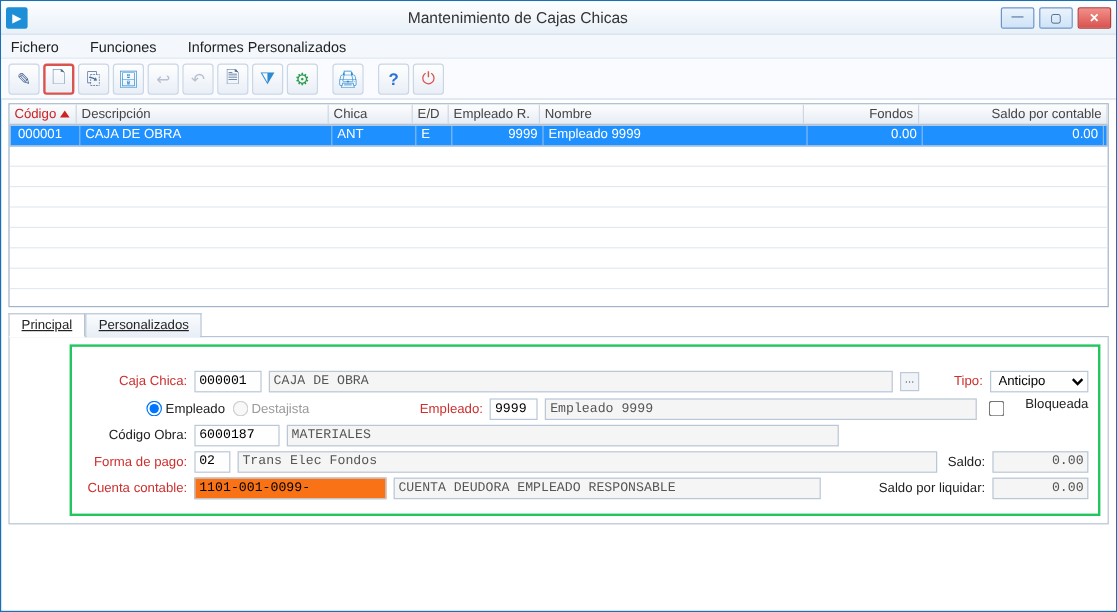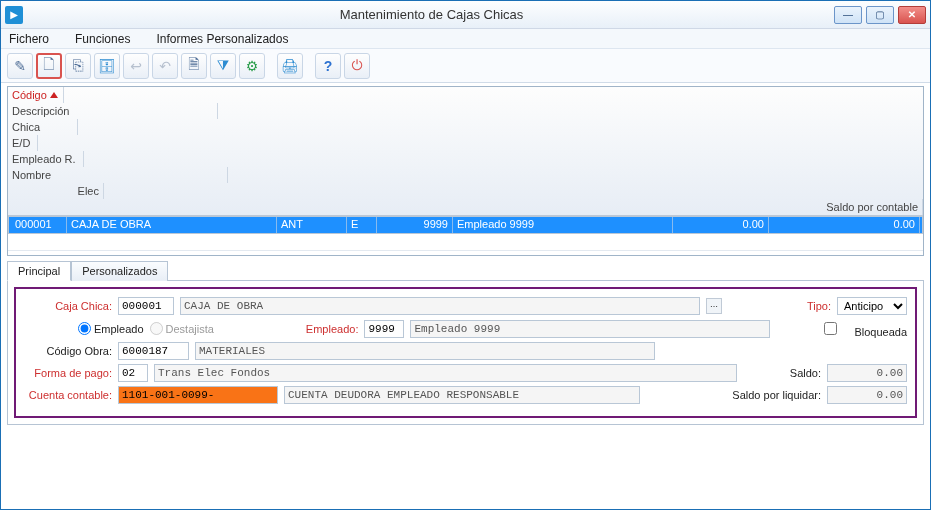--- a/index.html
+++ b/index.html
@@ -11,47 +11,47 @@
   .winbtns { display:flex; gap:4px; }
   .winbtn { width:28px; height:18px; border:1px solid #6b95c9; background:linear-gradient(#eaf3fc,#cfe3f7); border-radius:2px; display:flex; align-items:center; justify-content:center; font-size:10px; color:#2a4d7a; cursor:pointer;}
   .winbtn.close { background: linear-gradient(#f28f8a,#d9534f); border-color:#b33d39; color:#fff; font-weight:bold;}
   .menubar { height:20px; background:#f4f8fc; border-bottom:1px solid #dde6f0; display:flex; gap:26px; padding:0 8px; align-items:center; font-size:12px;}
   .menubar span { cursor:pointer; }
   .toolbar { height:34px; background:#f9fbfe; border-bottom:1px solid #d0dbe8; display:flex; align-items:center; padding:2px 6px; gap:3px;}
   .tbtn { width:26px; height:26px; border:1px solid #c9d6e6; background:linear-gradient(#fefefe,#e9eff7); border-radius:3px; display:flex; align-items:center; justify-content:center; font-size:14px; cursor:pointer; color:#4b6a94;}
   .tbtn.disabled, .tbtn[data-disabled="true"] { color:#b7c1cf; }
   .tbtn.highlight { border:2px solid #d9534f; }
   .grid { margin:3px 6px 3px 6px; border:1px solid #a0b4c8; height:170px; overflow:auto; background:#fff;}
-  .ghead { display:flex; background:linear-gradient(#fdfdfd,#e7edf5); border-bottom:1px solid #bcc8d6; font-size:11px; color:#444;flex-direction:column;}
+  .ghead { display:flex; background:linear-gradient(#fdfdfd,#e7edf5); border-bottom:1px solid #bcc8d6; font-size:11px; color:#444;}
   .gcol { border-right:1px solid #cdd7e3; padding:2px 4px; display:flex; align-items:center; }
   .gcol.sort { color:#c22; }
   .sort-arrow { width:0;height:0;border-left:4px solid transparent;border-right:4px solid transparent;border-bottom:6px solid #c22; margin-left:3px;}
   .grow { display:flex; height:17px; font-size:11px; border-bottom:1px solid #e3e9f0;}
   .grow.sel { background:#1e90ff; color:#fff; }
   .gcell { border-right:1px solid rgba(205,215,227,0.6); padding:1px 4px; overflow:hidden; white-space:nowrap;}
   .gcell.num { text-align:right; }
   .gcol.c0,.gcell.c0{width:56px;} .gcol.c1,.gcell.c1{width:210px;} .gcol.c2,.gcell.c2{width:70px;}
   .gcol.c3,.gcell.c3{width:30px;} .gcol.c4,.gcell.c4{width:76px;text-align:right;} .gcol.c5,.gcell.c5{width:220px;}
   .gcol.c6,.gcell.c6{width:96px;} .gcol.c7,.gcell.c7{flex:1; min-width:120px;}
-  .tabs { margin:4px 6px 0 6px; display:flex; }
+  .tabs { margin:4px 6px 0 6px; display:flex;text-decoration:underline; }
   .tab { padding:3px 10px; border:1px solid #b6c4d4; border-bottom:none; background:linear-gradient(#fafcfe,#e8eef6); font-size:11px; cursor:pointer; position:relative; top:1px;}
   .tab.active { background:#fff; font-weight:normal; z-index:2; border-bottom:1px solid #fff;}
   .panel { margin:0 6px 6px 6px; border:1px solid #b6c4d4; padding:6px; background:#fff;}
-  .redframe { border:2px solid #701a75; padding:4px 8px 8px 8px; }
+  .redframe { border:2px solid #22c55e; padding:16px 8px 8px 8px;margin-left:44px; }
   .fldrow { display:flex; align-items:center; gap:6px; margin:4px 0; }
   .lbl { font-size:11px; text-align:right; white-space:nowrap; }
   .lbl.red { color:#cd2f2f; }
   .inp { border:1px solid #b9c7d6; background:#fefefe; font-family:"Consolas","Courier New",monospace; font-size:11px; padding:1px 3px; height:18px; }
   .inp.ro { background:#f5f5f5; color:#555; }
   .inp.hl { background:#f97316; }
   .sel { border:1px solid #b9c7d6; background:#fefefe; font-size:11px; height:18px; padding:0 2px;}
   .radio { display:flex; align-items:center; gap:3px; font-size:11px; }
   .radio input { margin:0; }
   .right-col { margin-left:auto; display:flex; align-items:center; gap:6px;}
-  .chk { display:flex; align-items:flex-end; gap:14px; font-size:11px;}
+  .chk { display:flex; align-items:flex-start; gap:14px; font-size:11px;}
   .lookup-btn { width:16px; height:16px; border:1px solid #c0cad6; background:#f0f4f8; font-size:8px; display:flex; align-items:center; justify-content:center; cursor:pointer;}
 </style>
 </head>
 <body>
 
 <div class="window">
 
   <div class="titlebar">
     <div class="sysicon">▶</div>
     <div class="title">Mantenimiento de Cajas Chicas</div>
@@ -89,21 +89,21 @@
     <div class="ghead">
       <div class="gcol c0 sort">
         <span>Código</span>
         <span class="sort-arrow"></span>
       </div>
       <div class="gcol c1">Descripción</div>
       <div class="gcol c2">Chica</div>
       <div class="gcol c3">E/D</div>
       <div class="gcol c4">Empleado R.</div>
       <div class="gcol c5">Nombre</div>
-      <div class="gcol c6 num" style="justify-content:flex-end">Elec</div>
+      <div class="gcol c6 num" style="justify-content:flex-end">Fondos</div>
       <div class="gcol c7 num" style="justify-content:flex-end">Saldo por contable</div>
     </div>
     <div class="grow sel">
       <div class="gcell c0">000001</div>
       <div class="gcell c1">CAJA DE OBRA</div>
       <div class="gcell c2">ANT</div>
       <div class="gcell c3">E</div>
       <div class="gcell c4 num">9999</div>
       <div class="gcell c5">Empleado 9999</div>
       <div class="gcell c6 num">0.00</div>
@@ -126,21 +126,21 @@
   <div class="panel">
     <div class="redframe">
 
       <div class="fldrow">
         <span class="lbl red" style="width:88px">Caja Chica:</span>
         <input class="inp" style="width: 56px;" value="000001">
         <input class="inp ro" style="width: 520px;" value="CAJA DE OBRA">
         <div class="lookup-btn">⋯</div>
         <div class="right-col">
           <span class="lbl red">Tipo:</span>
-          <select class="sel" style="width:70px">
+          <select class="sel" style="width:82px">
             <option>Anticipo</option>
           </select>
         </div>
       </div>
 
       <div class="fldrow">
         <span style="width:48px"></span>
         <label class="radio">
           <input type="radio" checked="" style="">
           <span>Empleado</span>

